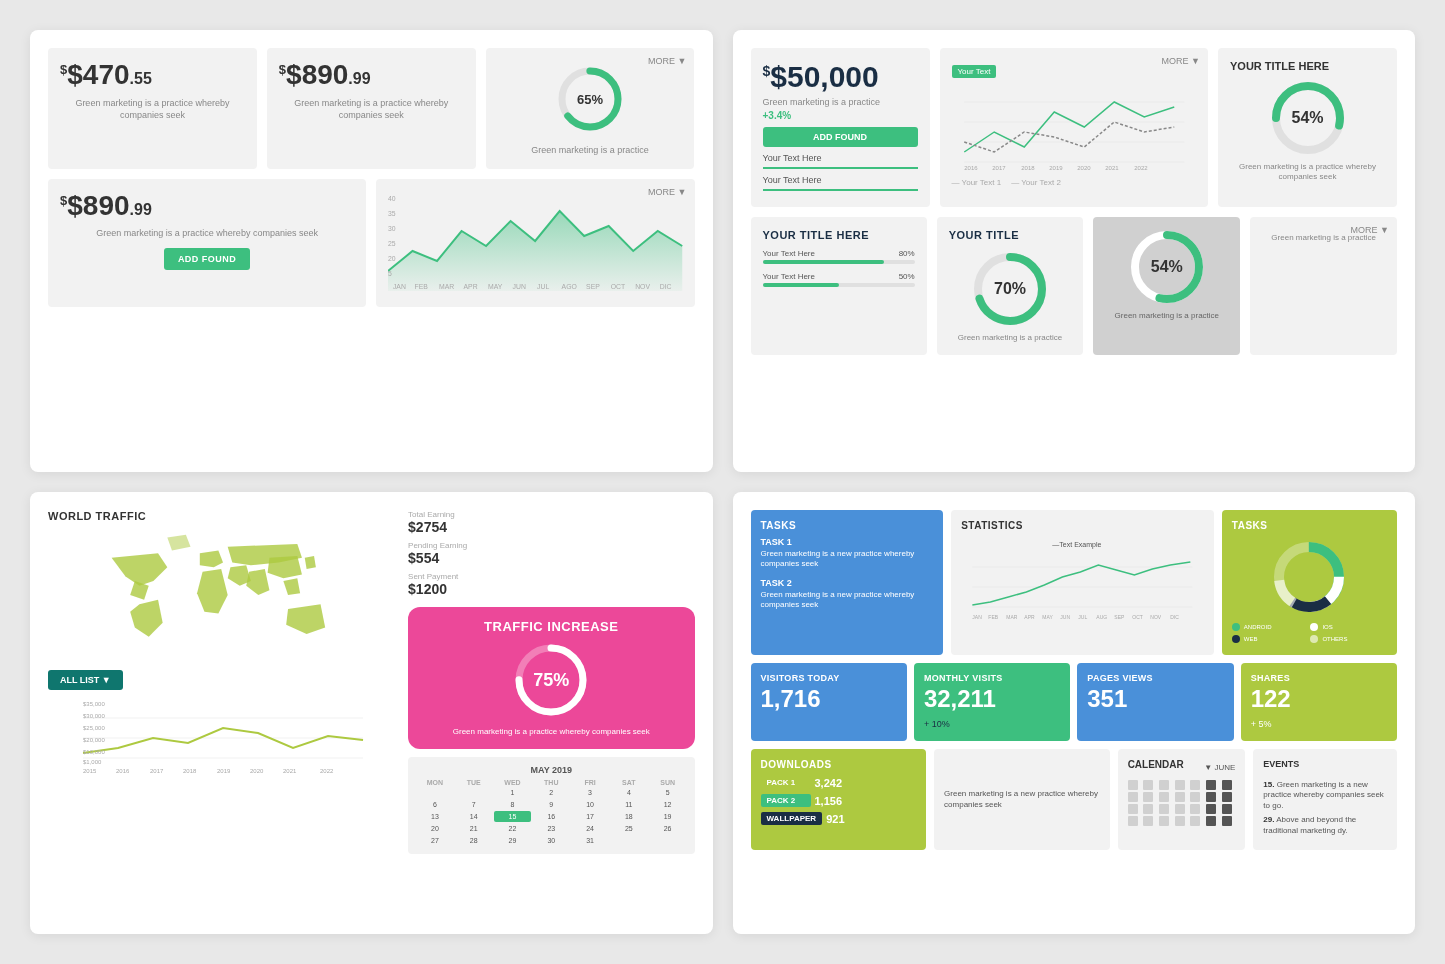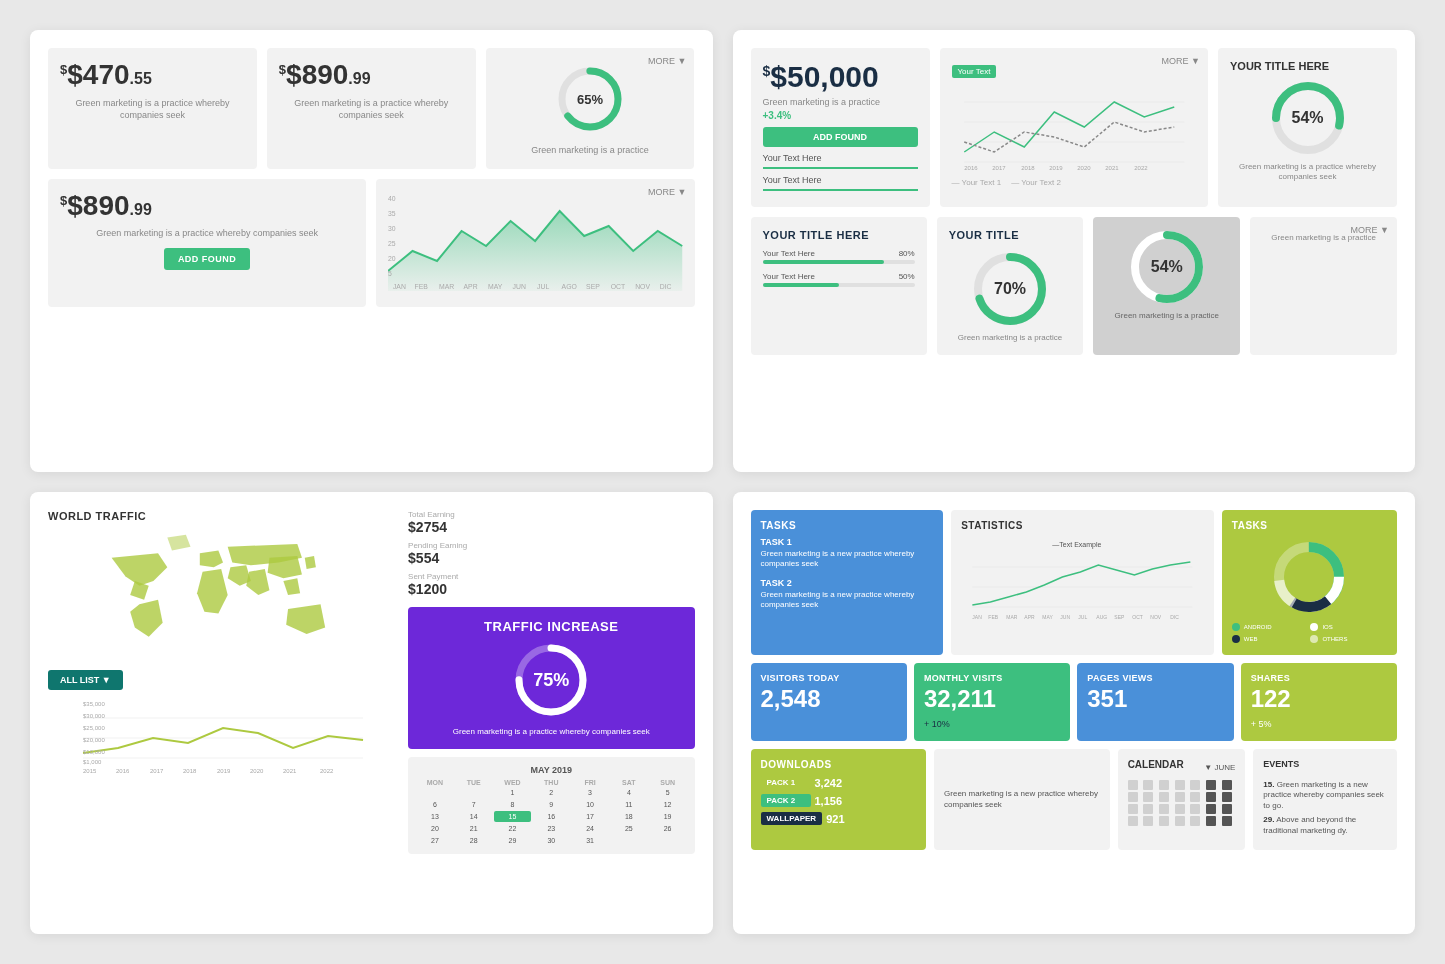--- a/index.html
+++ b/index.html
@@ -178,22 +178,22 @@
       padding: 5px 12px;
       font-size: 9px;
       cursor: pointer;
       font-weight: 700;
       margin-top: 6px;
     }
     .earnings-item { margin-bottom: 6px; }
     .earnings-label { font-size: 8px; color: #aaa; }
     .earnings-value { font-size: 14px; font-weight: 700; color: #333; }
     .traffic-card {
-      background: #6d28d9;
-      border-radius: 4px;
+      background: #ec4899;
+      border-radius: 12px;
       padding: 12px;
       color: #fff;
       margin-bottom: 8px;
       text-align: center;
     }
     .traffic-title { font-size: 13px; font-weight: 700; text-transform: uppercase; letter-spacing: 0.5px; margin-bottom: 6px; }
     .traffic-donut { width: 80px; height: 80px; position: relative; margin: 0 auto 6px; }
     .traffic-donut-label { position:absolute; top:50%; left:50%; transform:translate(-50%,-50%); font-size:18px; font-weight:700; color:#fff; }
     .traffic-desc { font-size: 8px; line-height: 1.4; }
     .calendar-card {
@@ -631,21 +631,21 @@
           <span class="legend-dot" style="background:rgba(255,255,255,0.6);"></span>
           <span style="font-size:6px;">OTHERS</span>
         </div>
       </div>
     </div>
   </div>
 
   <div class="p4-grid-mid">
     <div class="blue-card">
       <div class="stat-label">VISITORS TODAY</div>
-      <div class="stat-number">2,548</div>
+      <div class="stat-number">1,716</div>
     </div>
     <div class="teal-card">
       <div class="stat-label" style="color:#fff;">MONTHLY VISITS</div>
       <div class="stat-number" style="color:#fff;">32,211</div>
       <span class="stat-plus" style="color:#1a2e44;">+ 10%</span>
     </div>
     <div class="blue-card">
       <div class="stat-label">PAGES VIEWS</div>
       <div class="stat-number">351</div>
     </div>

